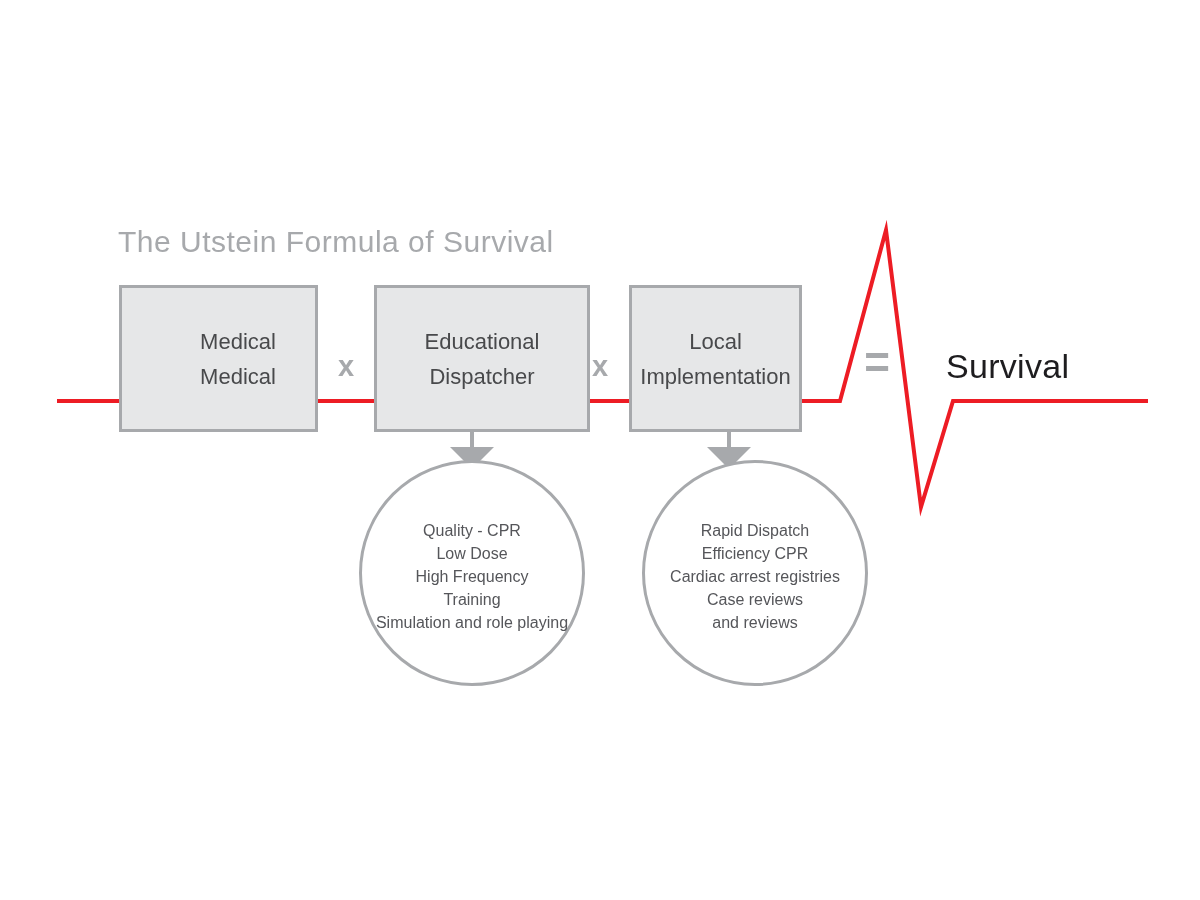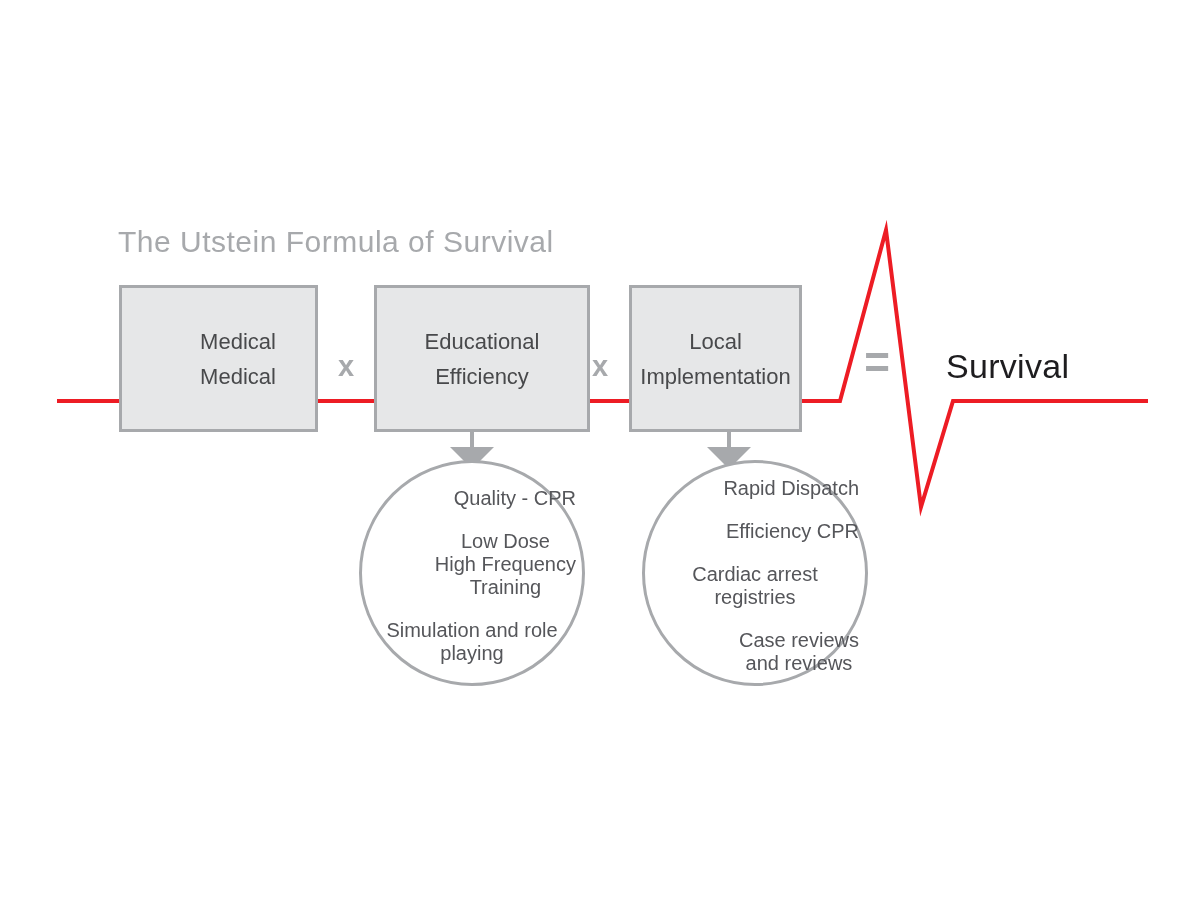--- a/index.html
+++ b/index.html
@@ -63,23 +63,23 @@
   .arrow .head{
     position:absolute;left:0;top:15px;width:0;height:0;
     border-left:22px solid transparent;
     border-right:22px solid transparent;
     border-top:22px solid var(--gray);
   }
   .circle{
     position:absolute;top:460px;width:226px;height:226px;
     border:3px solid var(--gray);border-radius:50%;
     background:#fff;
-    display:flex;flex-direction:column;align-items:flex-end;justify-content:center;
-    gap:20px;text-align:center;
-    font-size:20px;color:var(--circle-text);
+    display:flex;flex-direction:column;align-items:center;justify-content:center;
+    gap:0;text-align:center;
+    font-size:16px;color:var(--circle-text);
     padding:10px 6px 4px 6px;
   }
   .circle1{left:359px;}
   .circle2{left:642px;}
   .circle .item{display:flex;flex-direction:column;line-height:23px;}
   .circle .item span{display:block;}
 </style>
 </head>
 <body>
 
@@ -93,21 +93,21 @@
 
   <div class="box box1">
     <span>Medical</span>
     <span>Medical</span>
   </div>
 
   <div class="op-x op-x1">x</div>
 
   <div class="box box2">
     <span>Educational</span>
-    <span>Efficiency</span>
+    <span>Dispatcher</span>
   </div>
 
   <div class="op-x op-x2">x</div>
 
   <div class="box box3">
     <span>Local</span>
     <span>Implementation</span>
   </div>
 
   <div class="op-eq">=</div>

